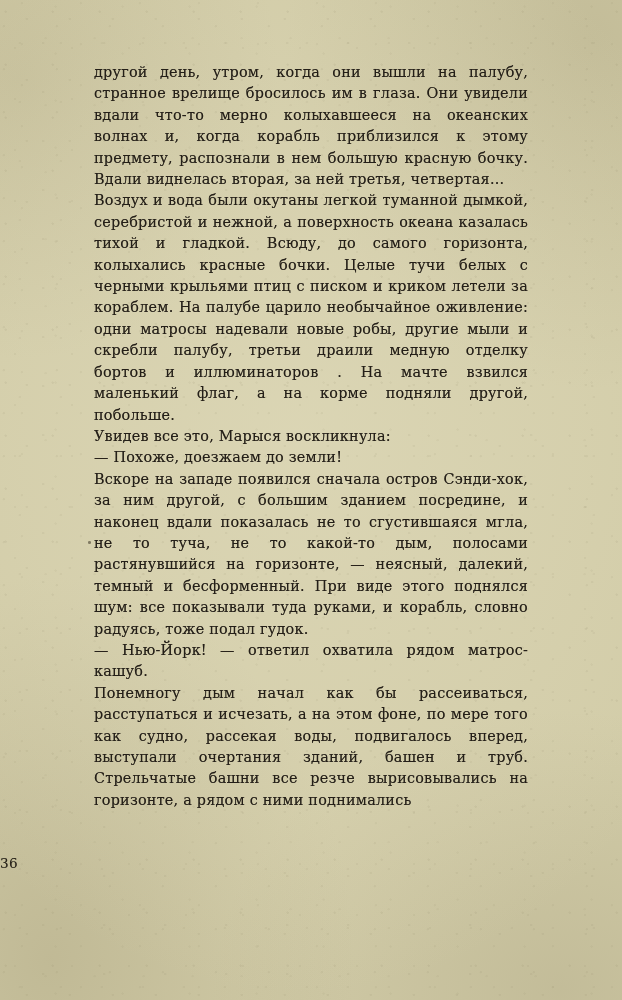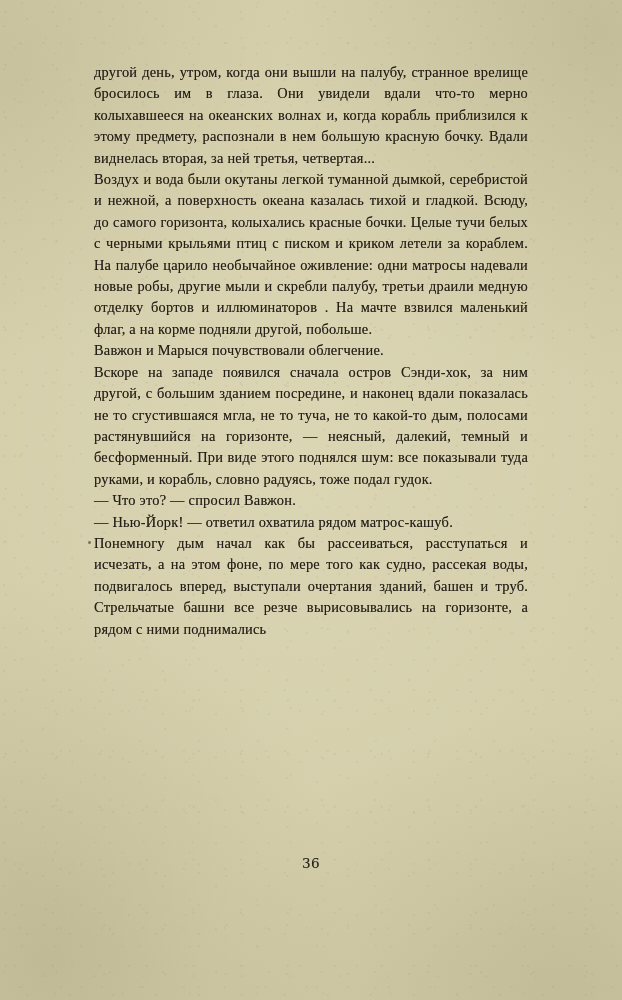--- a/index.html
+++ b/index.html
@@ -48,41 +48,40 @@
     top: 62px;
     width: 434px;
     text-align: justify;
     text-justify: inter-word;
     color: #241f18;
     font-size: 14.4px;
     line-height: 21.4px;
     letter-spacing: 0.22px;
     -webkit-font-smoothing: none;
     text-shadow: 0 0 0.55px rgba(36,31,24,0.55);
-    font-family: Liberation Serif, serif;
   }
 
   #textblock p {
     margin: 0;
     text-indent: 0;
   }
 
   p.indent { text-indent: 25px; }
   p.cont   { text-indent: 0; }
   p.dialog { text-indent: 25px; }
 
   
   #textblock p { text-align-last: left; }
 
   #pagenum {
     position: absolute;
     left: 0;
     top: 855px;
     width: 622px;
-    text-align: center;
+    text-align: left;
     color: #2a251c;
     font-size: 13.5px;
     font-family: "DejaVu Serif", "Liberation Serif", serif;
     letter-spacing: 0.5px;
     text-shadow: 0 0 0.5px rgba(42,37,28,0.5);
   }
 
   
   .fleck {
     position: absolute;
@@ -95,22 +94,22 @@
 
 <div id="page">
 
   <div id="grain"></div>
 
   <div class="fleck" style="left:88px; top:541px; width:2.5px; height:2.5px;"></div>
 
   <div id="textblock">
     <p class="cont">другой день, утром, когда они вышли на палубу, странное врелище бросилось им в глаза. Они увидели вдали что-то мерно колыхавшееся на океанских волнах и, когда корабль приблизился к этому предмету, распознали в нем большую красную бочку. Вдали виднелась вторая, за ней третья, четвертая...</p>
     <p class="indent">Воздух и вода были окутаны легкой туманной дымкой, серебристой и нежной, а поверхность океана казалась тихой и гладкой. Всюду, до самого горизонта, колыхались красные бочки. Целые тучи белых с черными крыльями птиц с писком и криком летели за кораблем. На палубе царило необычайное оживление: одни матросы надевали новые робы, другие мыли и скребли палубу, третьи драили медную отделку бортов и иллюминаторов . На мачте взвился маленький флаг, а на корме подняли другой, побольше.</p>
-    <p class="indent">Вавжон и Марыся почувствовали облегчение.</p>
+    <p class="indent">Увидев все это, Марыся воскликнула:</p>
+    <p class="dialog">— Похоже, доезжаем до земли!</p>
     <p class="indent">Вскоре на западе появился сначала остров Сэнди-хок, за ним другой, с большим зданием посредине, и наконец вдали показалась не то сгустившаяся мгла, не то туча, не то какой-то дым, полосами растянувшийся на горизонте, — неясный, далекий, темный и бесформенный. При виде этого поднялся шум: все показывали туда руками, и корабль, словно радуясь, тоже подал гудок.</p>
-    <p class="dialog">— Что это? — спросил Вавжон.</p>
     <p class="dialog">— Нью-Йорк! — ответил охватила рядом матрос-кашуб.</p>
     <p class="indent">Понемногу дым начал как бы рассеиваться, расступаться и исчезать, а на этом фоне, по мере того как судно, рассекая воды, подвигалось вперед, выступали очертания зданий, башен и труб. Стрельчатые башни все резче вырисовывались на горизонте, а рядом с ними поднимались</p>
   </div>
 
   <div id="pagenum">36</div>
 
 </div>
 
 </body></html>

